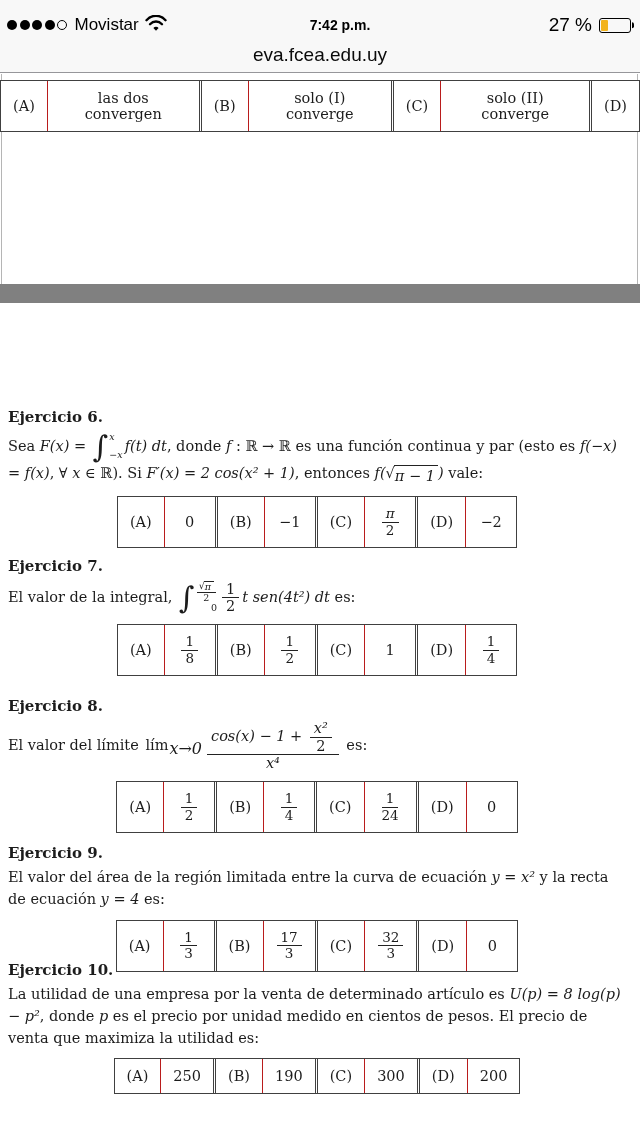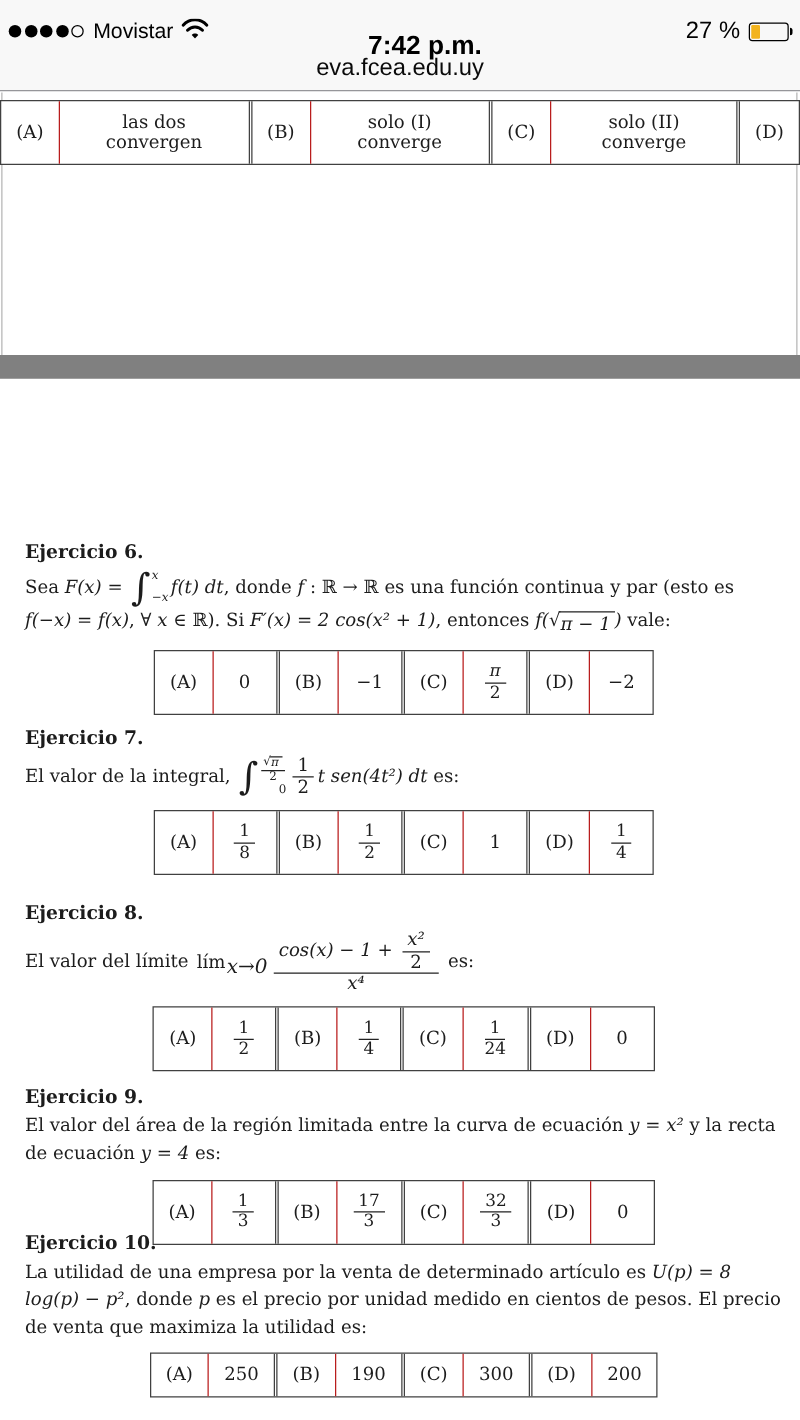--- a/index.html
+++ b/index.html
@@ -5,41 +5,41 @@
   html,body{margin:0;padding:0;background:#fff;}
   .screen{position:relative;width:640px;height:1136px;margin:0 auto;background:#fff;overflow:hidden;
           font-family:"DejaVu Serif",serif;color:#1c1c1c;}
 
   
   .chrome{position:absolute;top:0;left:0;right:0;height:72px;background:#f8f8f8;
           border-bottom:1.5px solid #96969a;font-family:"Liberation Sans",sans-serif;color:#000;}
   .status-bar{position:relative;height:40px;}
   .sb-left{position:absolute;left:7px;top:0;height:40px;display:flex;align-items:center;padding-top:5px;}
   .sb-time{position:absolute;left:0;right:0;top:0;height:40px;display:flex;align-items:center;justify-content:center;
-           font-weight:bold;font-size:21px;padding-top:17px;margin-left:40px;}
+           font-weight:bold;font-size:14px;padding-top:5px;margin-left:40px;}
   .sb-right{position:absolute;right:9px;top:0;height:40px;display:flex;align-items:center;gap:7px;padding-top:5px;}
   .dots{display:inline-flex;align-items:center;margin-right:5px;}
   .dot{width:10px;height:10px;border-radius:50%;display:inline-block;margin-right:2.5px;box-sizing:border-box;}
   .dot.f{background:#000;}
   .dot.o{border:1.3px solid #000;background:transparent;}
   .carrier{font-size:17px;margin-right:6px;}
   .battery{position:relative;width:30px;height:13px;border:1px solid #000;border-radius:3px;display:inline-block;}
   .battery-fill{position:absolute;left:1px;top:1px;bottom:1px;border-radius:1px;}
   .battery-nub{position:absolute;right:-4px;top:50%;transform:translateY(-50%);width:2.5px;height:5.5px;
                background:#000;border-radius:0 2px 2px 0;}
   .bat-text{font-size:19px;}
   .url-bar{height:30px;display:flex;align-items:center;justify-content:center;font-size:19px;color:#0a0a0a;}
 
   
   .edge{position:absolute;top:74px;height:210px;width:1px;background:#b5b5b5;}
   .edge.l{left:1px;}
   .edge.r{right:2px;}
   .divider{position:absolute;top:284px;left:0;right:0;height:19px;background:#808080;}
   .top-table-wrap{position:absolute;top:80px;left:0;right:0;text-align:center;}
-  .ex{position:absolute;left:20px;right:14px;margin-top:24px;}
+  .ex{position:absolute;left:8px;right:14px;}
   .ex h3{margin:0 0 5px;font-size:15px;font-weight:bold;}
   .body{margin:0;font-size:14.5px;line-height:1.5;}
   .answers-wrap{text-align:center;margin-top:9px;}
 
   
   .answers{display:inline-flex;border:1.5px solid #404040;background:#fff;font-size:14.5px;}
   .opt{display:flex;}
   .opt + .opt{border-left:3px double #404040;}
   .cell{display:flex;align-items:center;justify-content:center;padding:9px 12px;}
   .cell.val{border-left:1px solid #b91c1c;min-width:26px;}

